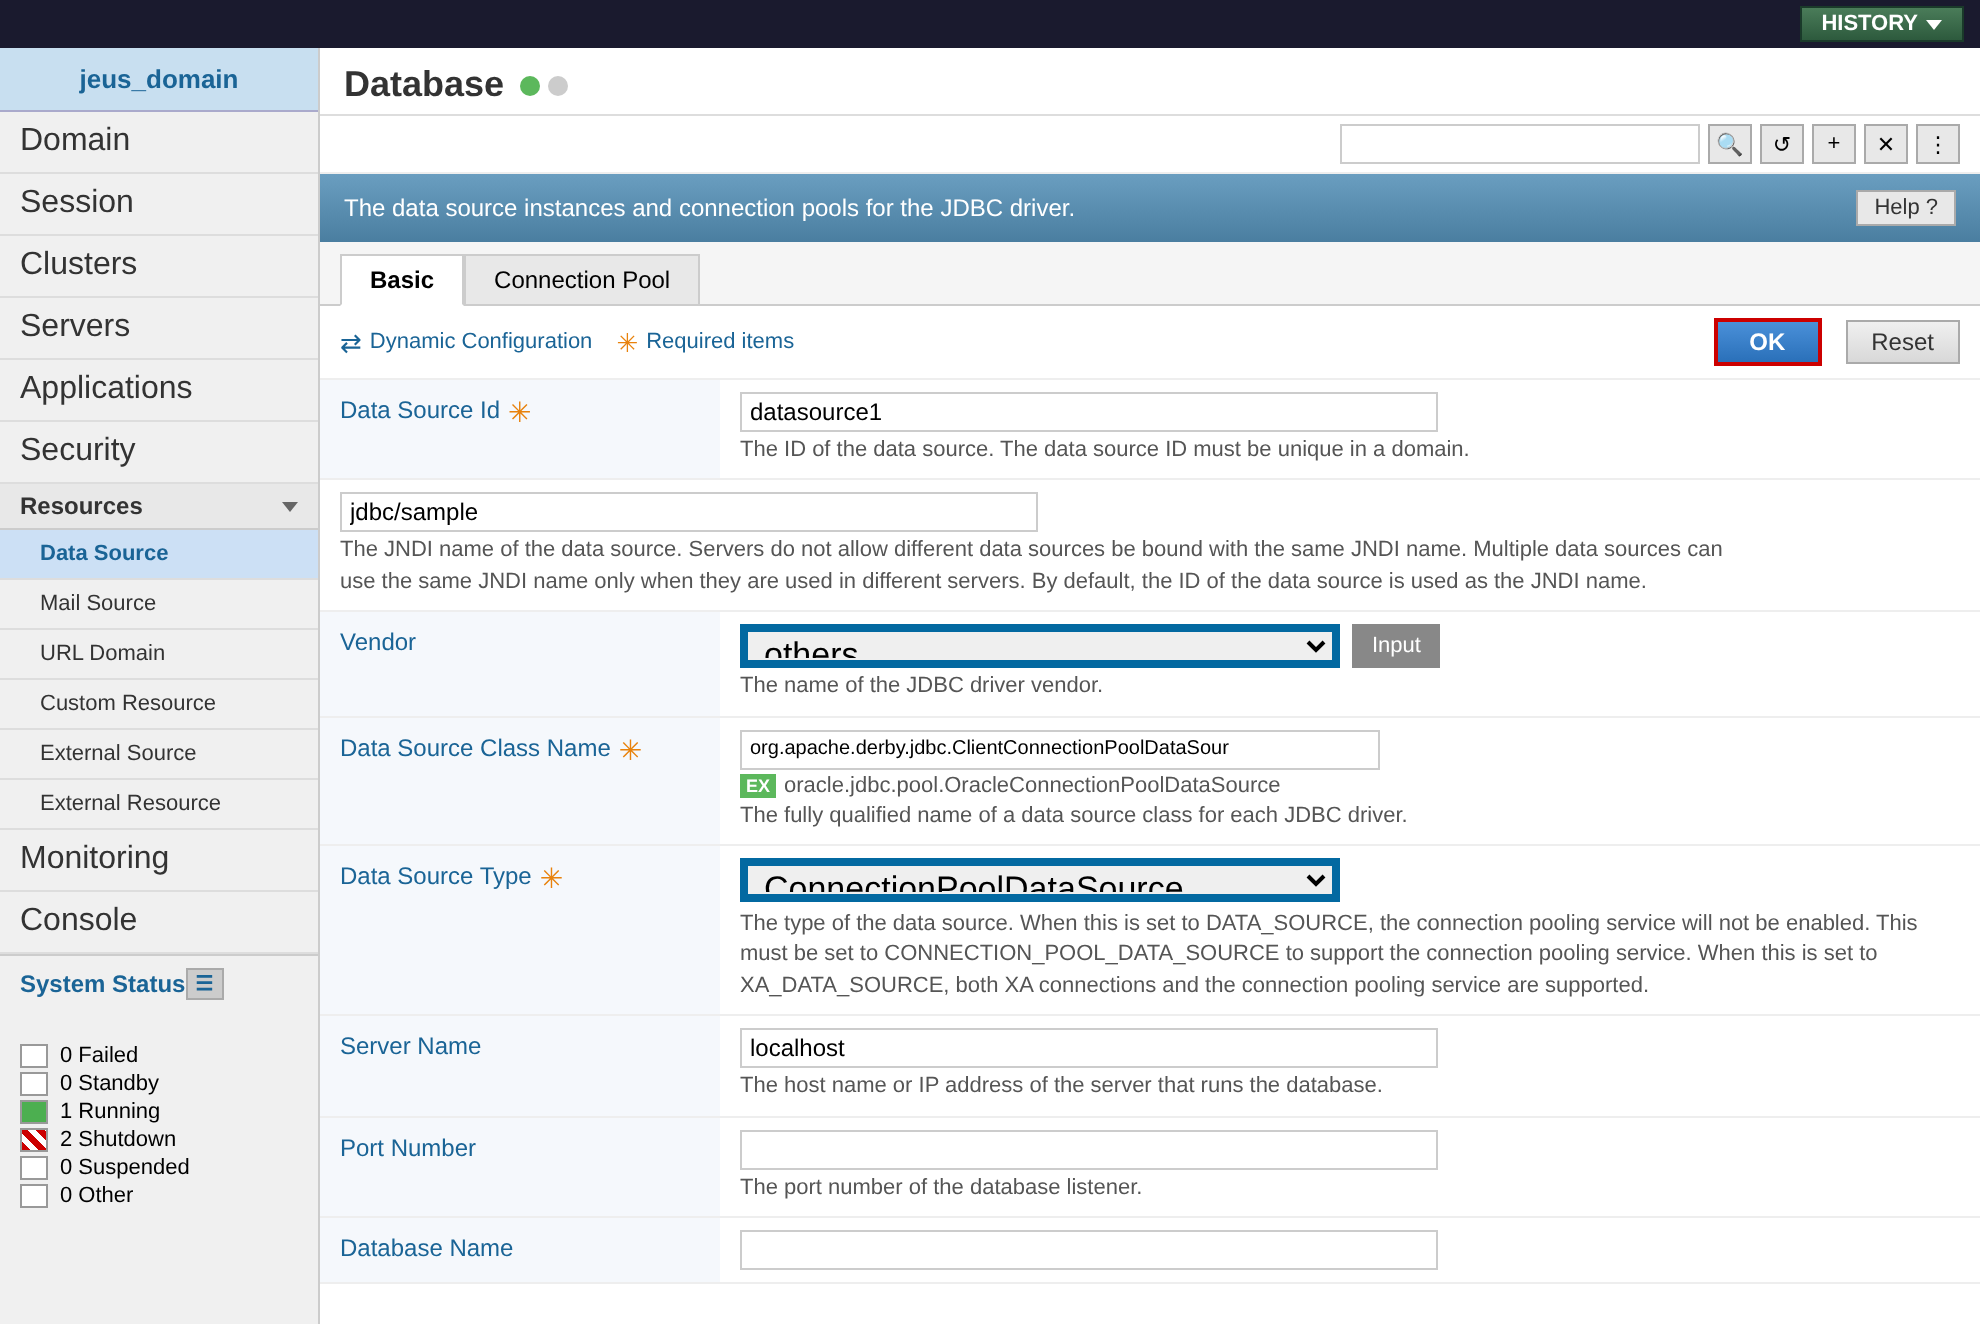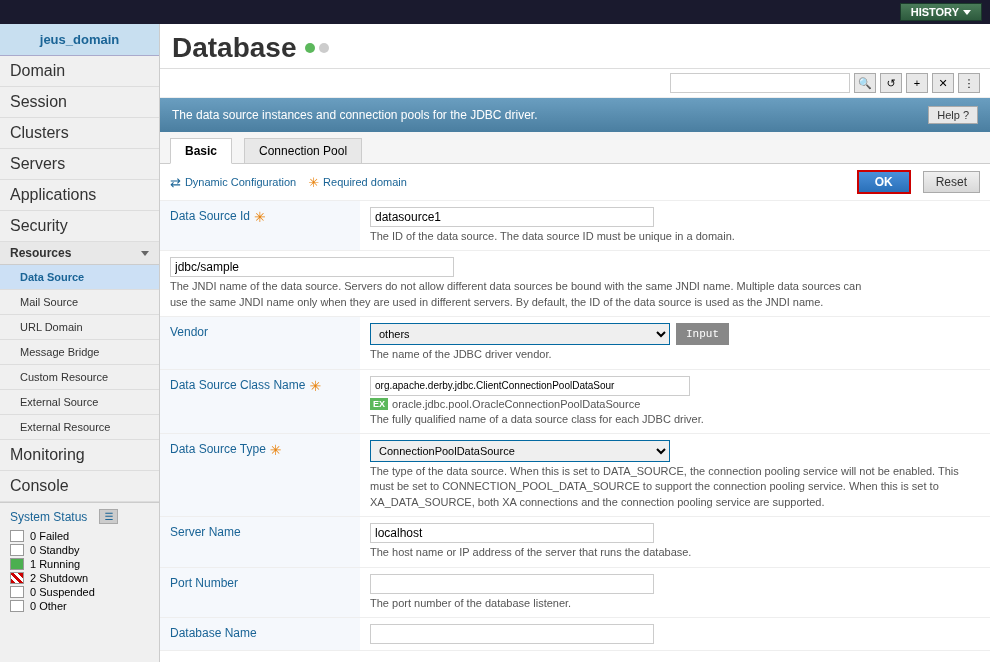--- a/index.html
+++ b/index.html
@@ -16,73 +16,73 @@
     
     .sidebar { width: 160px; background: #f0f0f0; border-right: 1px solid #ccc; flex-shrink: 0; overflow-y: auto; }
     .sidebar-domain { background: #c8dff0; padding: 8px 10px; font-weight: bold; color: #1a6496; font-size: 13px; text-align: center; border-bottom: 1px solid #aac; }
     .sidebar-item { padding: 6px 10px; border-bottom: 1px solid #ddd; color: #333; cursor: pointer; font-size: 16px; }
     .sidebar-item.active { background: #d0e4f5; color: #1a6496; font-weight: bold; }
     .sidebar-item.sub { padding-left: 20px; font-size: 11px; }
     .sidebar-item.sub.active { color: #1a6496; font-weight: bold; background: #cce0f5; }
     .sidebar-section { padding: 4px 10px; font-weight: bold; color: #333; background: #e8e8e8; border-bottom: 1px solid #ccc; display: flex; align-items: center; justify-content: space-between; }
     .sidebar-section .arrow-down { border-left: 4px solid transparent; border-right: 4px solid transparent; border-top: 5px solid #666; display: inline-block; }
     .system-status { padding: 6px 10px; border-top: 1px solid #ccc; }
-    .system-status-title { font-weight: normal; color: #1a6496; margin-bottom: 6px; display: flex; align-items: center; gap: 12px; }
+    .system-status-title { font-weight: bold; color: #1a6496; margin-bottom: 22px; display: flex; align-items: center; gap: 0; }
     .status-row { display: flex; align-items: center; gap: 6px; margin: 2px 0; font-size: 11px; }
     .status-box { width: 14px; height: 12px; border: 1px solid #999; background: #fff; flex-shrink: 0; }
     .status-box.running { background: #4caf50; }
     .status-box.shutdown { background: repeating-linear-gradient(45deg, #cc0000 0px, #cc0000 3px, #fff 3px, #fff 6px); }
 
     
     .content { flex: 1; overflow-y: auto; display: flex; flex-direction: column; }
 
     
     .content-header { padding: 8px 12px 4px 12px; display: flex; align-items: center; gap: 10px; border-bottom: 1px solid #ddd; background: #fff; }
-    .page-title { font-size: 28px; font-weight: bold; color: #333; display: flex; align-items: center; gap: 8px; }
+    .page-title { font-size: 18px; font-weight: bold; color: #333; display: flex; align-items: center; gap: 8px; }
     .title-dots { display: flex; gap: 4px; align-items: center; }
     .dot { width: 10px; height: 10px; border-radius: 50%; }
     .dot-green { background: #5cb85c; }
     .dot-gray { background: #ccc; }
 
     
     .search-bar { display: flex; justify-content: flex-end; align-items: center; padding: 4px 10px; background: #fff; gap: 4px; border-bottom: 1px solid #eee; }
     .search-input { width: 180px; height: 20px; border: 1px solid #ccc; padding: 2px 4px; font-size: 11px; }
     .icon-btn { width: 22px; height: 20px; background: #e8e8e8; border: 1px solid #aaa; cursor: pointer; display: flex; align-items: center; justify-content: center; font-size: 11px; }
 
     
     .info-banner { background: linear-gradient(to bottom, #6a9ec0, #4a7ea0); color: #fff; padding: 8px 12px; display: flex; align-items: center; justify-content: space-between; font-size: 12px; }
     .help-btn { background: #e8e8e8; color: #333; border: 1px solid #aaa; padding: 2px 8px; font-size: 11px; cursor: pointer; }
 
     
     .tabs { display: flex; padding: 6px 10px 0 10px; background: #f5f5f5; border-bottom: 1px solid #ccc; }
-    .tab { padding: 5px 14px; border: 1px solid #ccc; border-bottom: none; cursor: pointer; background: #e8e8e8; font-size: 12px; margin-right: 12px; }
+    .tab { padding: 5px 14px; border: 1px solid #ccc; border-bottom: none; cursor: pointer; background: #e8e8e8; font-size: 12px; margin-right: 0; }
     .tab.active { background: #fff; font-weight: bold; border-bottom: 1px solid #fff; margin-bottom: -1px; z-index: 1; }
 
     
     .toolbar { display: flex; align-items: center; padding: 6px 10px; background: #fff; border-bottom: 1px solid #eee; gap: 12px; }
     .toolbar-item { display: flex; align-items: center; gap: 4px; font-size: 11px; color: #1a6496; cursor: pointer; }
     .toolbar-icon-blue { color: #1a6496; font-size: 13px; }
     .toolbar-icon-orange { color: #e8820c; font-size: 13px; }
     .ok-btn { background: linear-gradient(to bottom, #4a90d9, #2a70b9); color: #fff; border: 2px solid #cc0000; padding: 3px 16px; font-size: 12px; cursor: pointer; font-weight: bold; }
     .reset-btn { background: linear-gradient(to bottom, #f0f0f0, #d8d8d8); color: #333; border: 1px solid #aaa; padding: 3px 12px; font-size: 12px; cursor: pointer; }
     .toolbar-spacer { flex: 1; }
 
     
     .form-area { padding: 0; background: #fff; }
     .form-row { display: flex; border-bottom: 1px solid #eee; }
     .form-label-col { width: 200px; flex-shrink: 0; padding: 8px 10px; background: #f5f8fc; color: #1a6496; font-size: 12px; display: flex; align-items: flex-start; gap: 4px; }
     .required-star { color: #e8820c; font-size: 14px; }
     .form-value-col { flex: 1; padding: 6px 10px; }
-    .form-input { width: 284px; height: 20px; border: 1px solid #ccc; padding: 2px 4px; font-size: 12px; }
+    .form-input { width: 349px; height: 20px; border: 1px solid #ccc; padding: 2px 4px; font-size: 12px; }
     .form-input-wide { width: 320px; height: 20px; border: 1px solid #ccc; padding: 2px 4px; font-size: 10px; }
-    .form-select { width: 300px; height: 22px; border: 1px solid #0369a1; font-size: 11px; padding: 1px 4px; }
+    .form-select { width: 300px; height: 22px; border: 4px solid #0369a1; font-size: 17px; padding: 1px 4px; }
     .form-hint { font-size: 11px; color: #555; margin-top: 2px; line-height: 1.4; max-width: 700px; }
 
     .input-with-btn { display: flex; align-items: center; gap: 6px; }
-    .input-btn { background: #888; color: #fff; border: none; padding: 2px 10px; font-size: 11px; cursor: pointer; height: 22px; font-family: Liberation Mono, monospace; }
+    .input-btn { background: #888; color: #fff; border: none; padding: 2px 10px; font-size: 11px; cursor: pointer; height: 22px; }
 
     .classname-row { display: flex; flex-direction: column; gap: 2px; }
     .classname-alt { font-size: 11px; color: #888; display: flex; align-items: center; gap: 4px; }
     .classname-alt-icon { background: #5cb85c; color: #fff; font-size: 9px; padding: 1px 3px; font-weight: bold; }
     .classname-alt-text { color: #555; }
     .export-hint { font-size: 11px; color: #555; line-height: 1.4; max-width: 700px; }
   </style>
 </head>
 <body>
 
@@ -103,21 +103,20 @@
     <div class="sidebar-item">Servers</div>
     <div class="sidebar-item">Applications</div>
     <div class="sidebar-item">Security</div>
     <div class="sidebar-section">
       <span>Resources</span>
       <span class="arrow-down"></span>
     </div>
     <div class="sidebar-item sub active">Data Source</div>
     <div class="sidebar-item sub">Mail Source</div>
     <div class="sidebar-item sub">URL Domain</div>
-    <div class="sidebar-item sub">Message Bridge</div>
     <div class="sidebar-item sub">Custom Resource</div>
     <div class="sidebar-item sub">External Source</div>
     <div class="sidebar-item sub">External Resource</div>
     <div class="sidebar-item">Monitoring</div>
     <div class="sidebar-item">Console</div>
 
     <div class="system-status">
       <div class="system-status-title">
         <span>System Status</span>
         <span style="background:#ccc;border:1px solid #aaa;padding:1px 4px;font-size:10px;cursor:pointer;">☰</span>
@@ -180,21 +179,21 @@
       <div class="tab">Connection Pool</div>
     </div>
 
     <div class="toolbar">
       <div class="toolbar-item">
         <span class="toolbar-icon-blue">⇄</span>
         <span>Dynamic Configuration</span>
       </div>
       <div class="toolbar-item">
         <span class="toolbar-icon-orange">✳</span>
-        <span>Required domain</span>
+        <span>Required items</span>
       </div>
       <div class="toolbar-spacer"></div>
       <button class="ok-btn">OK</button>
       <button class="reset-btn">Reset</button>
     </div>
 
     <div class="form-area">
 
       <div class="form-row">
         <div class="form-label-col">

